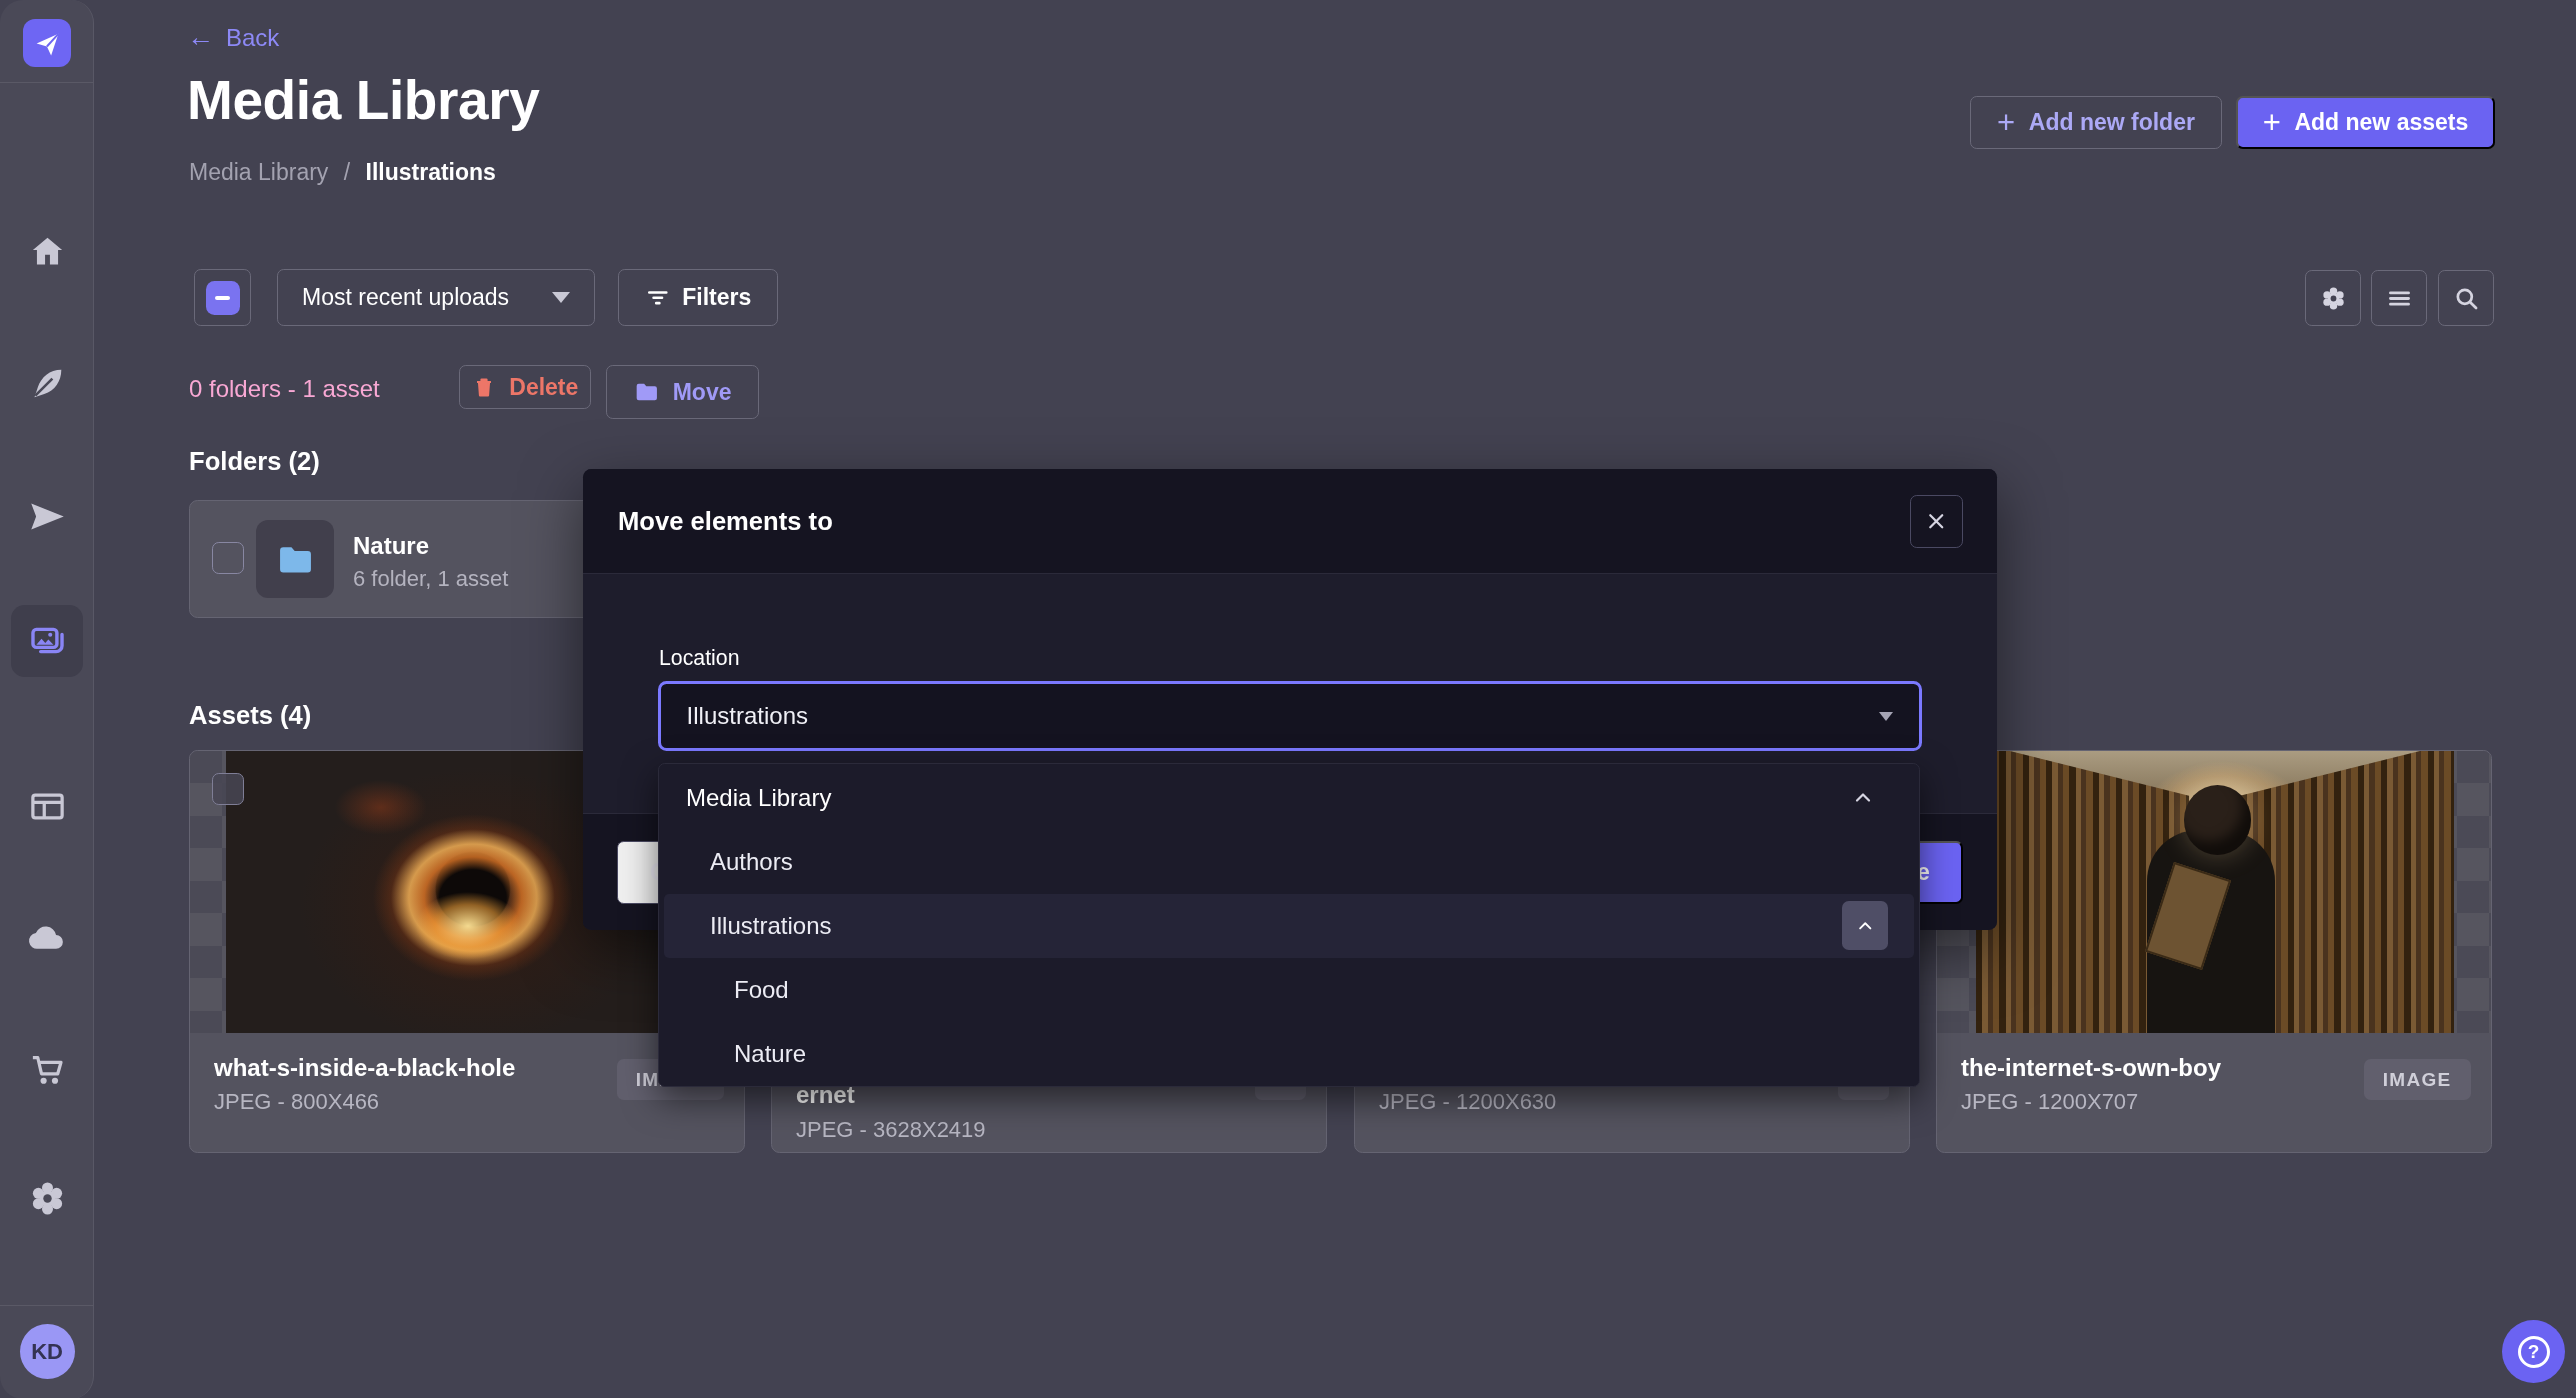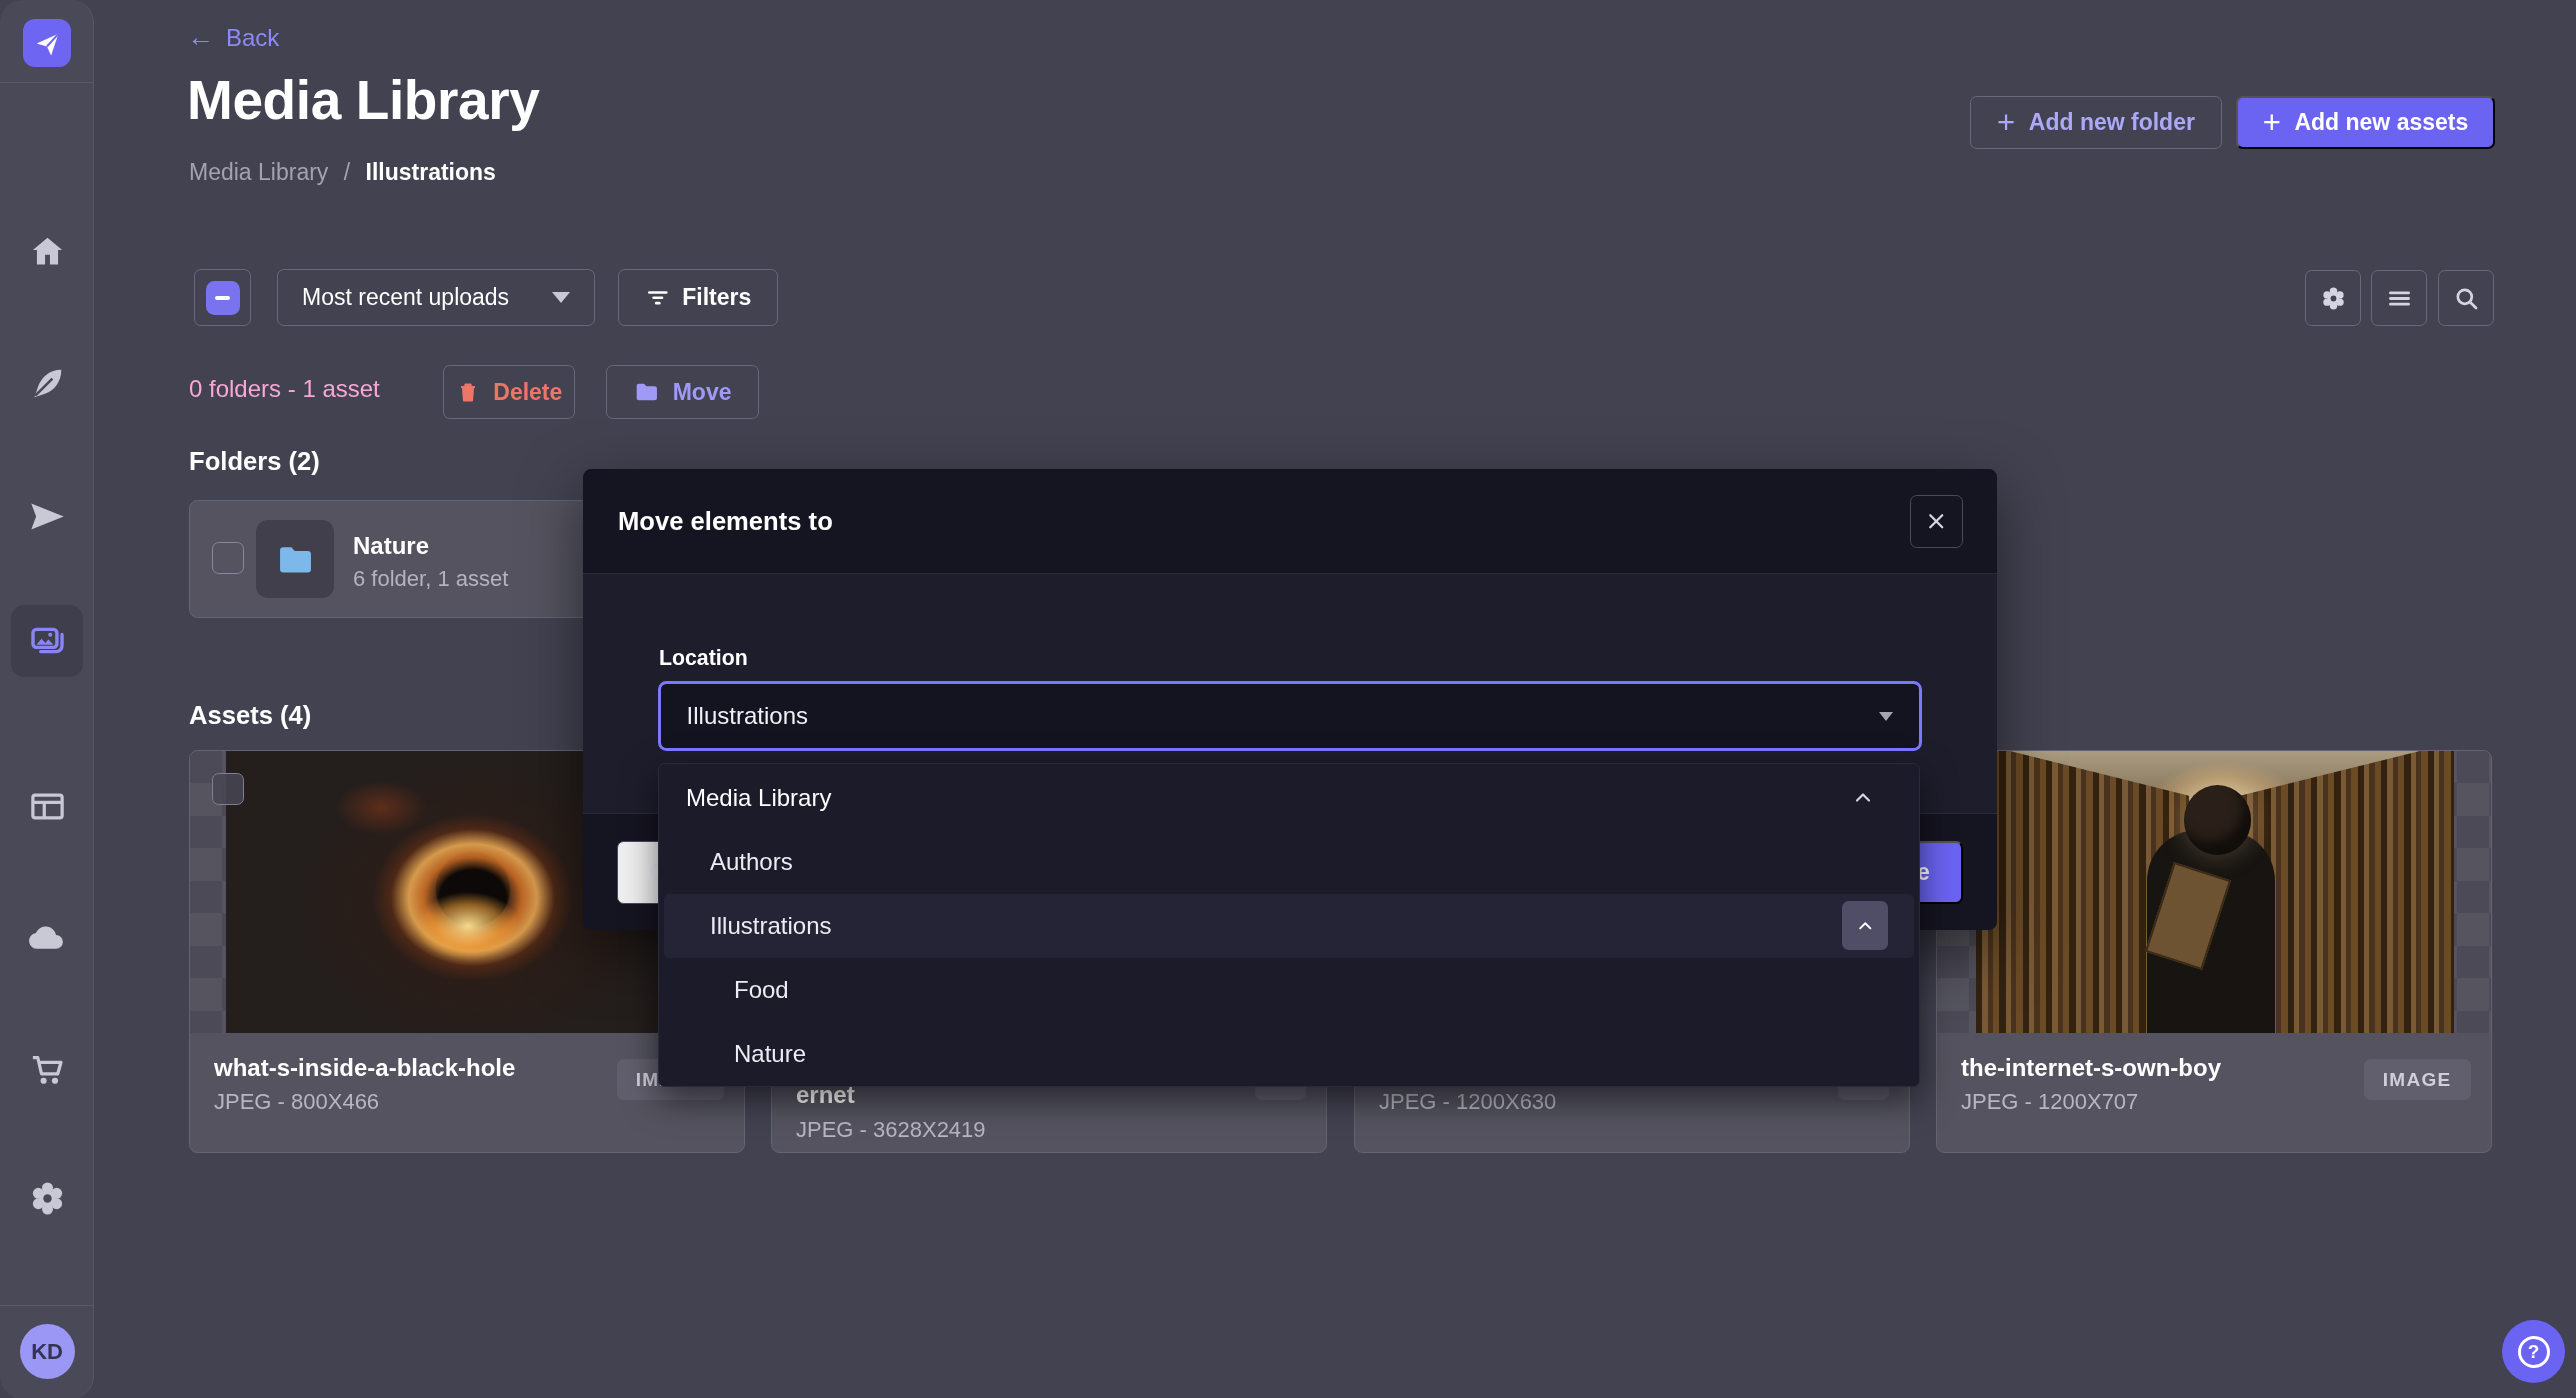--- a/index.html
+++ b/index.html
@@ -31,21 +31,21 @@
   .cb-btn { position:absolute; left:194px; top:269px; width:57px; height:57px; border:1.7px solid #6a6979; border-radius:6.8px; display:flex; align-items:center; justify-content:center; }
   .cb-ind { width:34px; height:34px; background:#7a73f0; border-radius:8.5px; position:relative; }
   .cb-ind::after { content:""; position:absolute; left:9.4px; top:15.4px; width:15.4px; height:4.3px; background:#fff; border-radius:2.6px; }
   .sort-select { position:absolute; left:277px; top:269px; width:318px; height:57px; border:1.7px solid #6a6979; border-radius:6.8px; display:flex; align-items:center; padding:16px 24px; font-size:23px; cursor:pointer; }
   .caret { width:0; height:0; border-left:9.4px solid transparent; border-right:9.4px solid transparent; border-top:11px solid #c9c8d5; margin-left:auto; }
   .filters-btn { position:absolute; left:618px; top:269px; width:160px; height:57px; border:1.7px solid #6a6979; border-radius:6.8px; display:flex; align-items:center; justify-content:center; gap:12px; font-size:23px; font-weight:600; cursor:pointer; }
   .sq-btn { position:absolute; top:270px; width:56px; height:56px; border:1.7px solid #6a6979; border-radius:6.8px; display:flex; align-items:center; justify-content:center; cursor:pointer; }
 
   
   .sel-summary { position:absolute; left:189px; top:375px; font-size:24px; color:#f9a8d4; }
-  .delete-btn { position:absolute; left:443px; top:365px; width:132px; height:54px; color:#ed7668; }
+  .delete-btn { position:absolute; left:459px; top:365px; width:132px; height:44px; color:#ed7668; }
   .move-btn { position:absolute; left:606px; top:365px; width:153px; height:54px; color:#a09af7; }
 
   
   .sec-h { position:absolute; font-size:25.6px; font-weight:bold; }
   .folder-card { position:absolute; left:189px; top:500px; width:556px; height:118px; background:#54535f; border:0.9px solid #656472; border-radius:8.5px; }
   .checkbox { width:32px; height:32px; border:1.7px solid #8887a2; border-radius:6.8px; background:transparent; }
   .f-cb { position:absolute; left:22px; top:41px; }
   .f-tile { position:absolute; left:66px; top:19px; width:78px; height:78px; background:#413f4c; border-radius:12px; display:flex; align-items:center; justify-content:center; }
   .f-name { position:absolute; left:163px; top:31px; font-size:24px; font-weight:bold; }
   .f-meta { position:absolute; left:163px; top:65px; font-size:22px; color:#b4b3bf; }
@@ -83,21 +83,21 @@
   .books.br { right:0; transform:skewY(-14deg) scale(1.06); transform-origin:right center; }
   .figure { position:absolute; left:50%; top:28%; width:128px; height:213px; margin-left:-68px; background:#171411; border-radius:51px 51px 0 0; }
   .fig-head { position:absolute; left:50%; top:12%; width:67px; height:70px; margin-left:-31px; background:#2a2019; border-radius:50%; box-shadow:inset -8.5px -13.6px 12px rgba(0,0,0,.6), 0 0 25.6px rgba(255,220,160,.25); }
   .fig-book { position:absolute; left:38%; top:42%; width:60px; height:94px; background:#6d5332; transform:rotate(18deg); border:2.6px solid #3a2a16; }
 
   
   .modal { position:absolute; left:583px; top:469px; width:1414px; height:461px; background:#1e1d2c; border-radius:8.5px; box-shadow:0 20.5px 60px rgba(0,0,0,.5); z-index:10; }
   .m-head { position:absolute; left:0; top:0; width:100%; height:105px; background:#151421; border-radius:8.5px 8.5px 0 0; border-bottom:0.9px solid #2b2a3a; }
   .m-title { position:absolute; left:35px; top:38px; font-size:25.6px; font-weight:bold; }
   .m-close { position:absolute; right:34px; top:25.6px; width:53px; height:53px; border:1.7px solid #4a4962; border-radius:6.8px; display:flex; align-items:center; justify-content:center; cursor:pointer; }
-  .m-label { position:absolute; left:76px; top:177px; font-size:21.3px; font-weight:700; }
+  .m-label { position:absolute; left:76px; top:177px; font-size:21.3px; font-weight:400; }
   .m-select { position:absolute; left:75px; top:212px; width:1264px; height:70px; background:#141320; border:3.4px solid #7b79ff; border-radius:8.5px; display:flex; align-items:center; padding:0 25.6px; font-size:24px; color:#f0f0f6; cursor:pointer; }
   .m-select .caret { border-left-width:7.7px; border-right-width:7.7px; border-top-width:9.4px; border-top-color:#a5a4b4; }
   .m-foot { position:absolute; left:0; bottom:0; width:100%; height:117px; background:#151421; border-radius:0 0 8.5px 8.5px; border-top:0.9px solid #2b2a3a; }
   .m-cancel { position:absolute; left:34px; top:27px; height:63px; padding:0 32px; border:1.7px solid #4a4962; border-radius:6.8px; color:#eceaf4; }
   .m-confirm { position:absolute; right:34px; top:27px; height:63px; width:125px; border-radius:6.8px; }
 
   
   .popover { position:absolute; left:658px; top:763px; width:1262px; height:324px; background:#1c1b2a; border:0.9px solid #2b2a3a; border-radius:6.8px; box-shadow:0 12px 34px rgba(0,0,0,.55); z-index:20; padding-top:1.7px; }
   .opt { height:64px; display:flex; align-items:center; font-size:24px; color:#ececf4; cursor:pointer; position:relative; }
   .opt.lv0 { padding-left:27px; color:#fff; }

